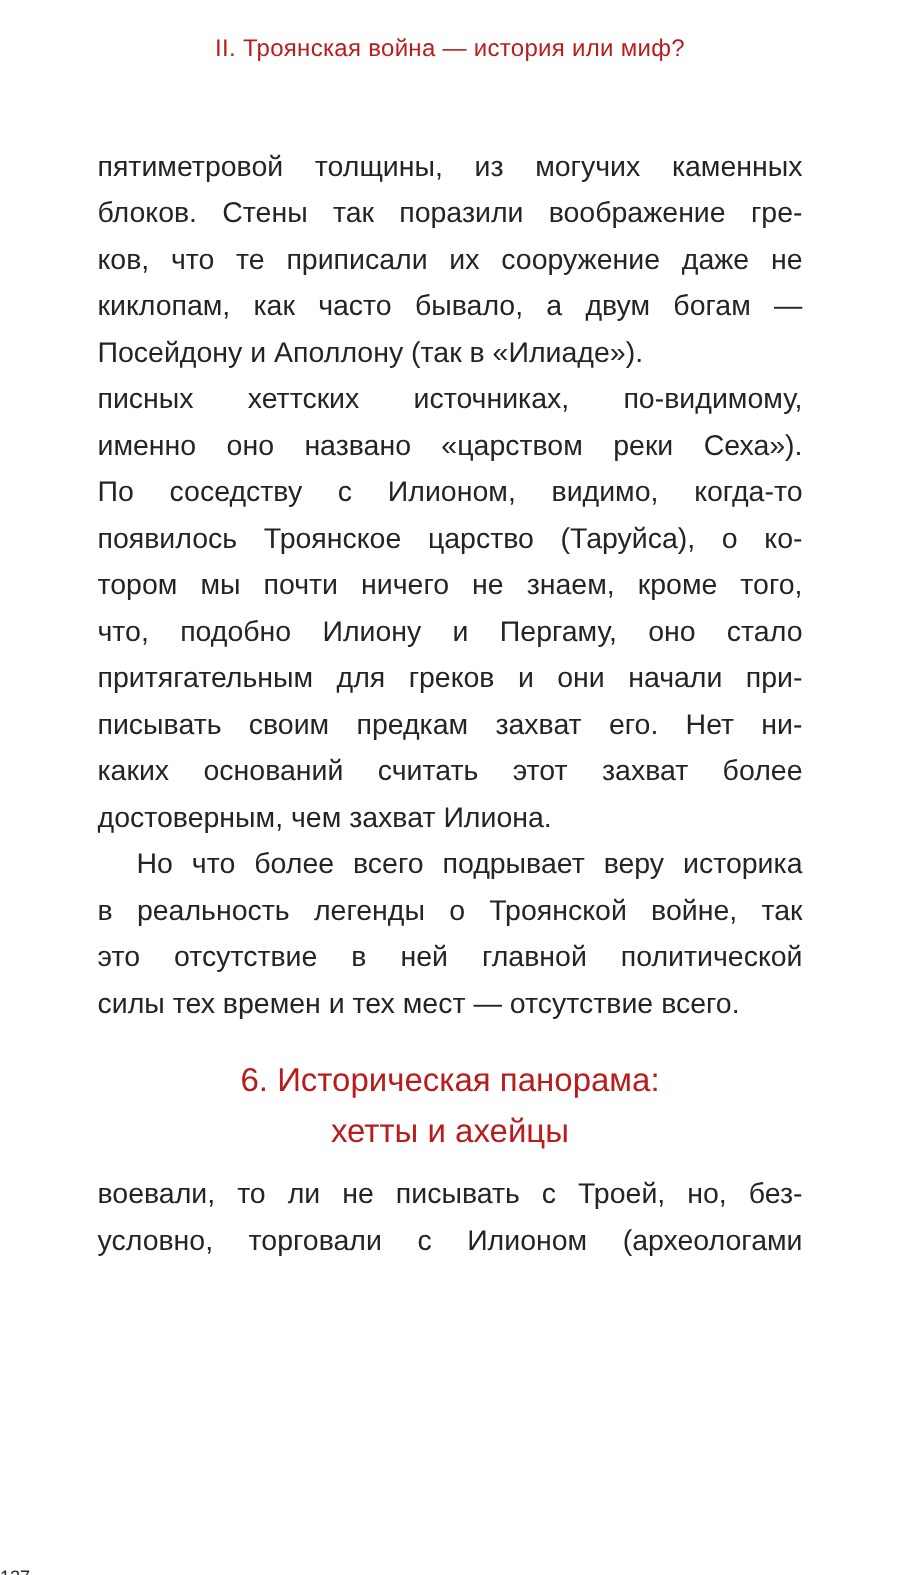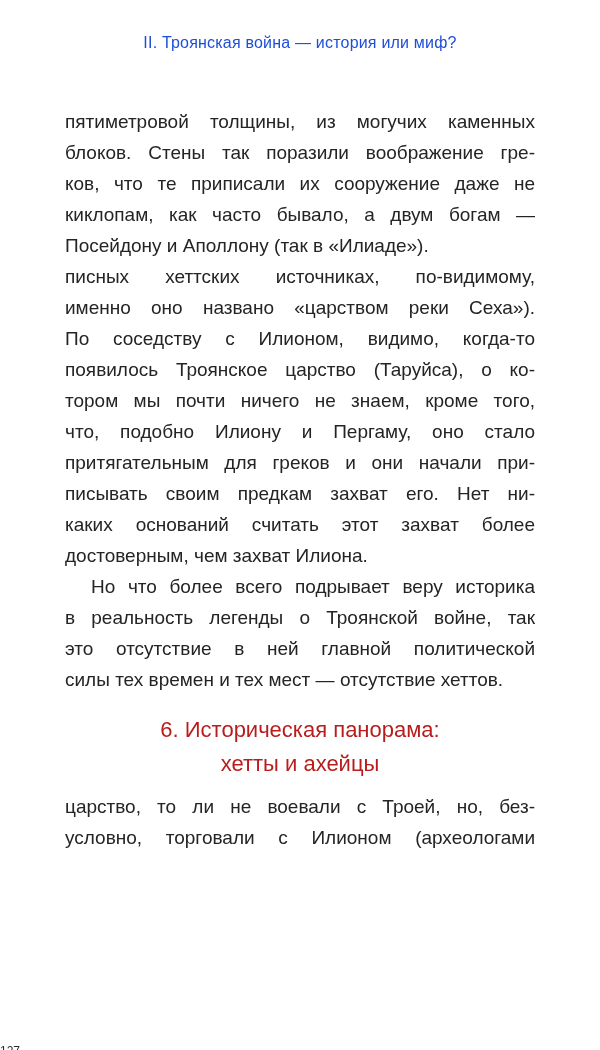--- a/index.html
+++ b/index.html
@@ -9,25 +9,25 @@
   body {
     width: 600px;
     height: 1050px;
     background: #ffffff;
     font-family: "Liberation Sans", "DejaVu Sans", sans-serif;
     color: #242424;
     position: relative;
     overflow: hidden;
   }
   .running-header {
-    padding-top: 34px;
+    padding-top: 24px;
     text-align: center;
     font-size: 16px;
     letter-spacing: 0.2px;
-    color: #1d4ed8;
+    color: #b91c1c;
   }
   .content {
     width: 470px;
     margin: 54px auto 0 auto;
     font-size: 19px;
   }
   .para {
     margin: 0;
     padding: 0;
   }
@@ -93,30 +93,30 @@
       <span class="line j">притягательным для греков и они начали при-</span>
       <span class="line j">писывать своим предкам захват его. Нет ни-</span>
       <span class="line j">каких оснований считать этот захват более</span>
       <span class="line">достоверным, чем захват Илиона.</span>
     </p>
 
     <p class="para">
       <span class="line j ind">Но что более всего подрывает веру историка</span>
       <span class="line j">в реальность легенды о Троянской войне, так</span>
       <span class="line j">это отсутствие в ней главной политической</span>
-      <span class="line">силы тех времен и тех мест — отсутствие хеттов.</span>
+      <span class="line">силы тех времен и тех мест — отсутствие всего.</span>
     </p>
 
     <h2 class="heading">
       <span class="hline">6. Историческая панорама:</span>
       <span class="hline">хетты и ахейцы</span>
     </h2>
 
     <p class="para">
-      <span class="line j">царство, то ли не воевали с Троей, но, без-</span>
+      <span class="line j">воевали, то ли не писывать с Троей, но, без-</span>
       <span class="line j">условно, торговали с Илионом (археологами</span>
     </p>
 
   </div>
 
   <div class="page-number">127</div>
 
 </div>
 
 </body></html>

